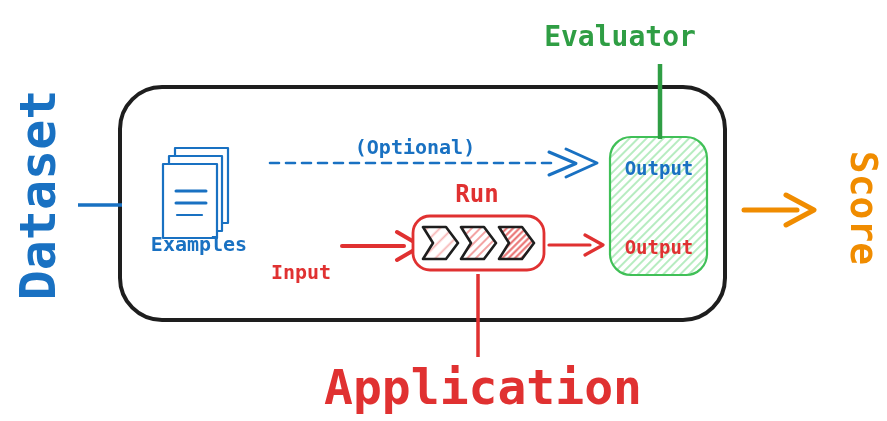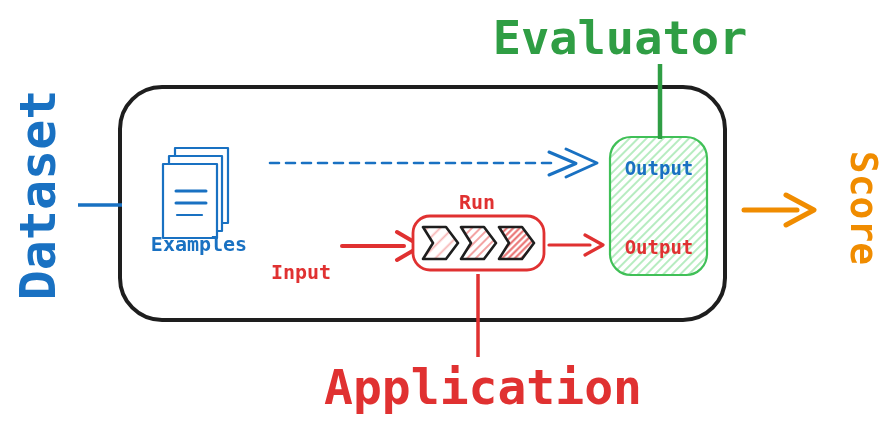--- a/index.html
+++ b/index.html
@@ -26,27 +26,27 @@
     white-space:nowrap;
     line-height:1;
   }
   .rot-ccw{transform:translate(-50%,-50%) rotate(-90deg);}
   .rot-cw{transform:translate(-50%,-50%) rotate(90deg);}
   .blue{color:var(--blue);}
   .green{color:var(--green);}
   .red{color:var(--red);}
   .orange{color:var(--orange);}
   .dataset-label{left:38px;top:195px;font-size:50px;}
-  .evaluator-label{left:620px;top:37px;font-size:47px;}
+  .evaluator-label{left:620px;top:37px;font-size:28px;}
   .score-label{left:864px;top:208px;font-size:38px;}
   .application-label{left:483px;top:387px;font-size:48px;}
   .examples-label{left:199px;top:244px;font-size:20px;}
   .optional-label{left:415px;top:147px;font-size:20px;}
   .input-label{left:301px;top:246px;font-size:20px;margin-top:26px;}
-  .run-label{left:477px;top:202px;font-size:20px;text-align:center;}
+  .run-label{left:477px;top:194px;font-size:24px;text-align:center;}
   .output-evaluator-label{left:659px;top:168px;font-size:19px;}
   .output-application-label{left:659px;top:247px;font-size:19px;}
 </style>
 </head>
 <body>
 
 <div id="stage">
 
   <svg id="shapes" viewBox="0 0 887 421" xmlns="http://www.w3.org/2000/svg">
     <defs>
@@ -120,20 +120,21 @@
   <div class="label rot-ccw blue dataset-label">Dataset</div>
 
   <div class="label green evaluator-label">Evaluator</div>
 
   <div class="label rot-cw orange score-label">Score</div>
 
   <div class="label red application-label">Application</div>
 
   <div class="label blue examples-label">Examples</div>
 
+  <div class="label blue optional-label">(Optional)</div>
 
   <div class="label red input-label">Input</div>
 
   <div class="label red run-label">Run</div>
 
   <div class="label blue output-evaluator-label">Output</div>
 
   <div class="label red output-application-label">Output</div>
 
 </div>

